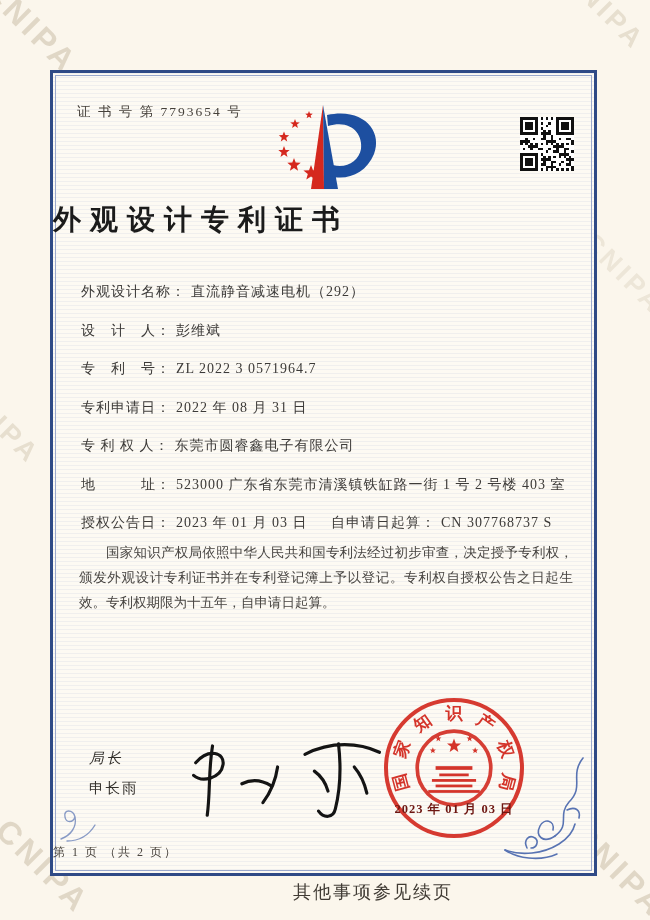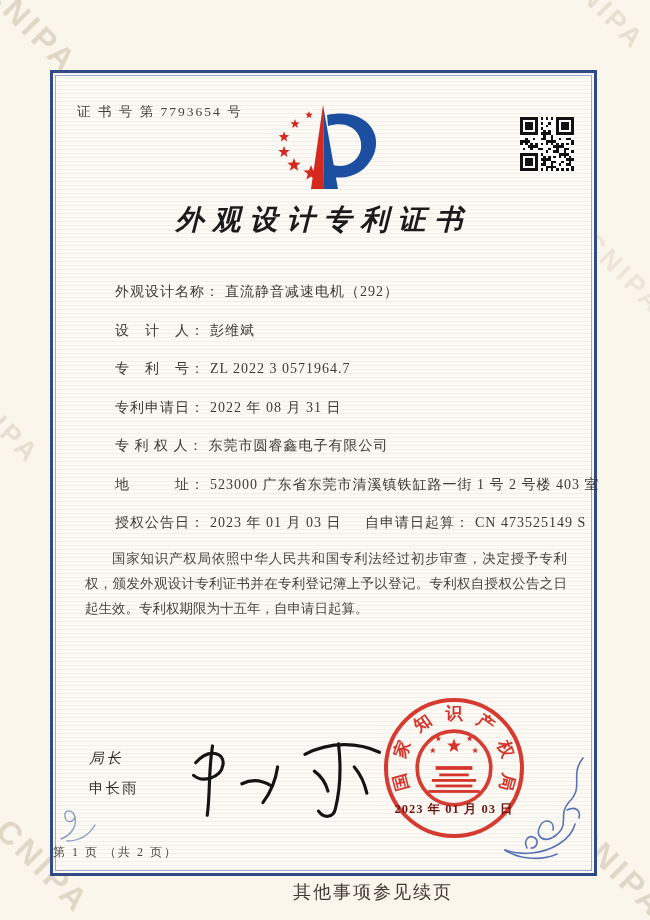--- a/index.html
+++ b/index.html
@@ -27,30 +27,30 @@
   }
   .frame .innerline{
     position:absolute;inset:2px;border:1px solid #9aa8cc;pointer-events:none;
   }
   .cert-number{
     position:absolute;left:24px;top:30px;font-size:13.5px;letter-spacing:2px;color:#46413b;
   }
   .logo{position:absolute;left:208px;top:26px;width:130px;height:96px;}
   .qr{position:absolute;left:467px;top:44px;width:54px;height:54px;background:#fff;}
   .title{
-    position:absolute;left:0;top:128px;width:100%;text-align:center;
-    font-size:28px;font-weight:bold;letter-spacing:9px;color:#1b1b1b;font-style:italic;
+    position:absolute;left:0;top:128px;width:100%;
+    font-size:28px;font-weight:bold;letter-spacing:9px;color:#1b1b1b;
   }
   .field{position:absolute;left:28px;font-size:14px;letter-spacing:1px;color:#3c3a38;white-space:nowrap;}
-  .field .lbl{margin-right:5px;margin-left:34px;}
+  .field .lbl{margin-right:5px;}
   .paras{
     position:absolute;left:26px;top:467px;width:494px;
     font-size:13.5px;line-height:25.2px;text-align:justify;color:#474441;
   }
-  .paras p{margin:6px;text-indent:2em;}
+  .paras p{margin:0;text-indent:2em;}
   .director-title{position:absolute;left:36px;top:676px;font-size:14.5px;letter-spacing:3px;color:#33302c;font-style:italic;}
   .director-name{position:absolute;left:36px;top:706px;font-size:14.5px;letter-spacing:2px;color:#33302c;}
   .signature{position:absolute;left:128px;top:658px;width:210px;height:95px;}
   .seal{position:absolute;left:331px;top:625px;width:140px;height:140px;}
   .seal .ring{
     position:absolute;inset:0;border-radius:50%;
     border:4px solid rgba(210,41,31,0.92);
   }
   .seal .arc-char{
     position:absolute;left:50%;top:50%;
@@ -240,21 +240,21 @@
     <div class="field" style="top:364px">
       <span class="lbl">专 利 权 人：</span><span>东莞市圆睿鑫电子有限公司</span>
     </div>
     <div class="field" style="top:403px">
       <span class="lbl">地　　　址：</span><span>523000 广东省东莞市清溪镇铁缸路一街 1 号 2 号楼 403 室</span>
     </div>
     <div class="field" style="top:441px">
       <span class="lbl">授权公告日：</span><span>2023 年 01 月 03 日</span>
     </div>
     <div class="field" style="top:441px;left:278px">
-      <span class="lbl">自申请日起算：</span><span>CN 473525149 S</span>
+      <span class="lbl">自申请日起算：</span><span>CN 307768737 S</span>
     </div>
 
     <div class="paras">
       <p>国家知识产权局依照中华人民共和国专利法经过初步审查，决定授予专利权，颁发外观设计专利证书并在专利登记簿上予以登记。专利权自授权公告之日起生效。专利权期限为十五年，自申请日起算。</p>
     </div>
 
     <div class="director-title">局长</div>
     <div class="director-name">申长雨</div>
 
     <svg class="signature" viewBox="0 0 200 90" fill="none" stroke="#141414" stroke-width="3" stroke-linecap="round">

